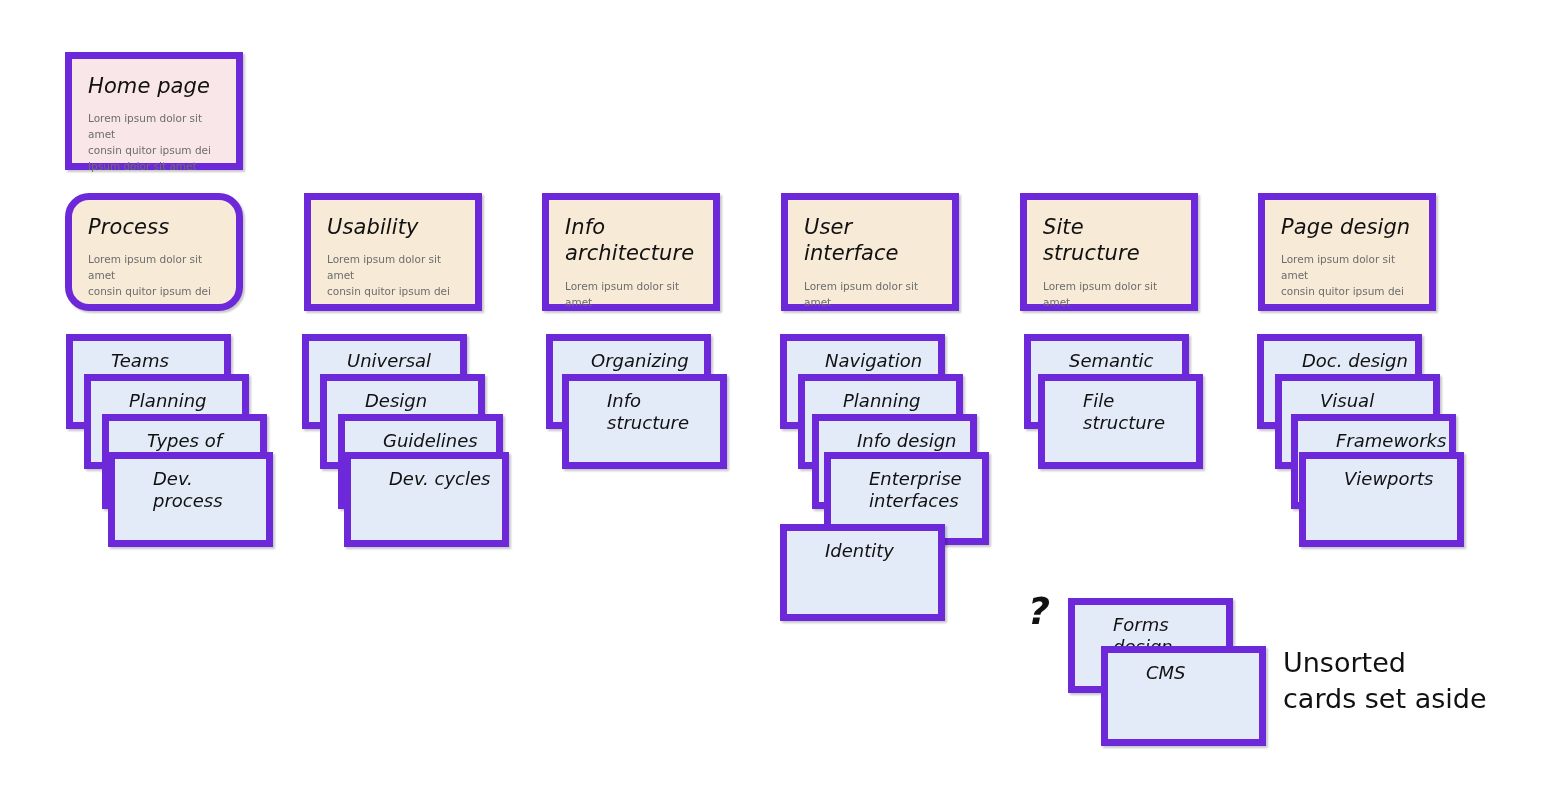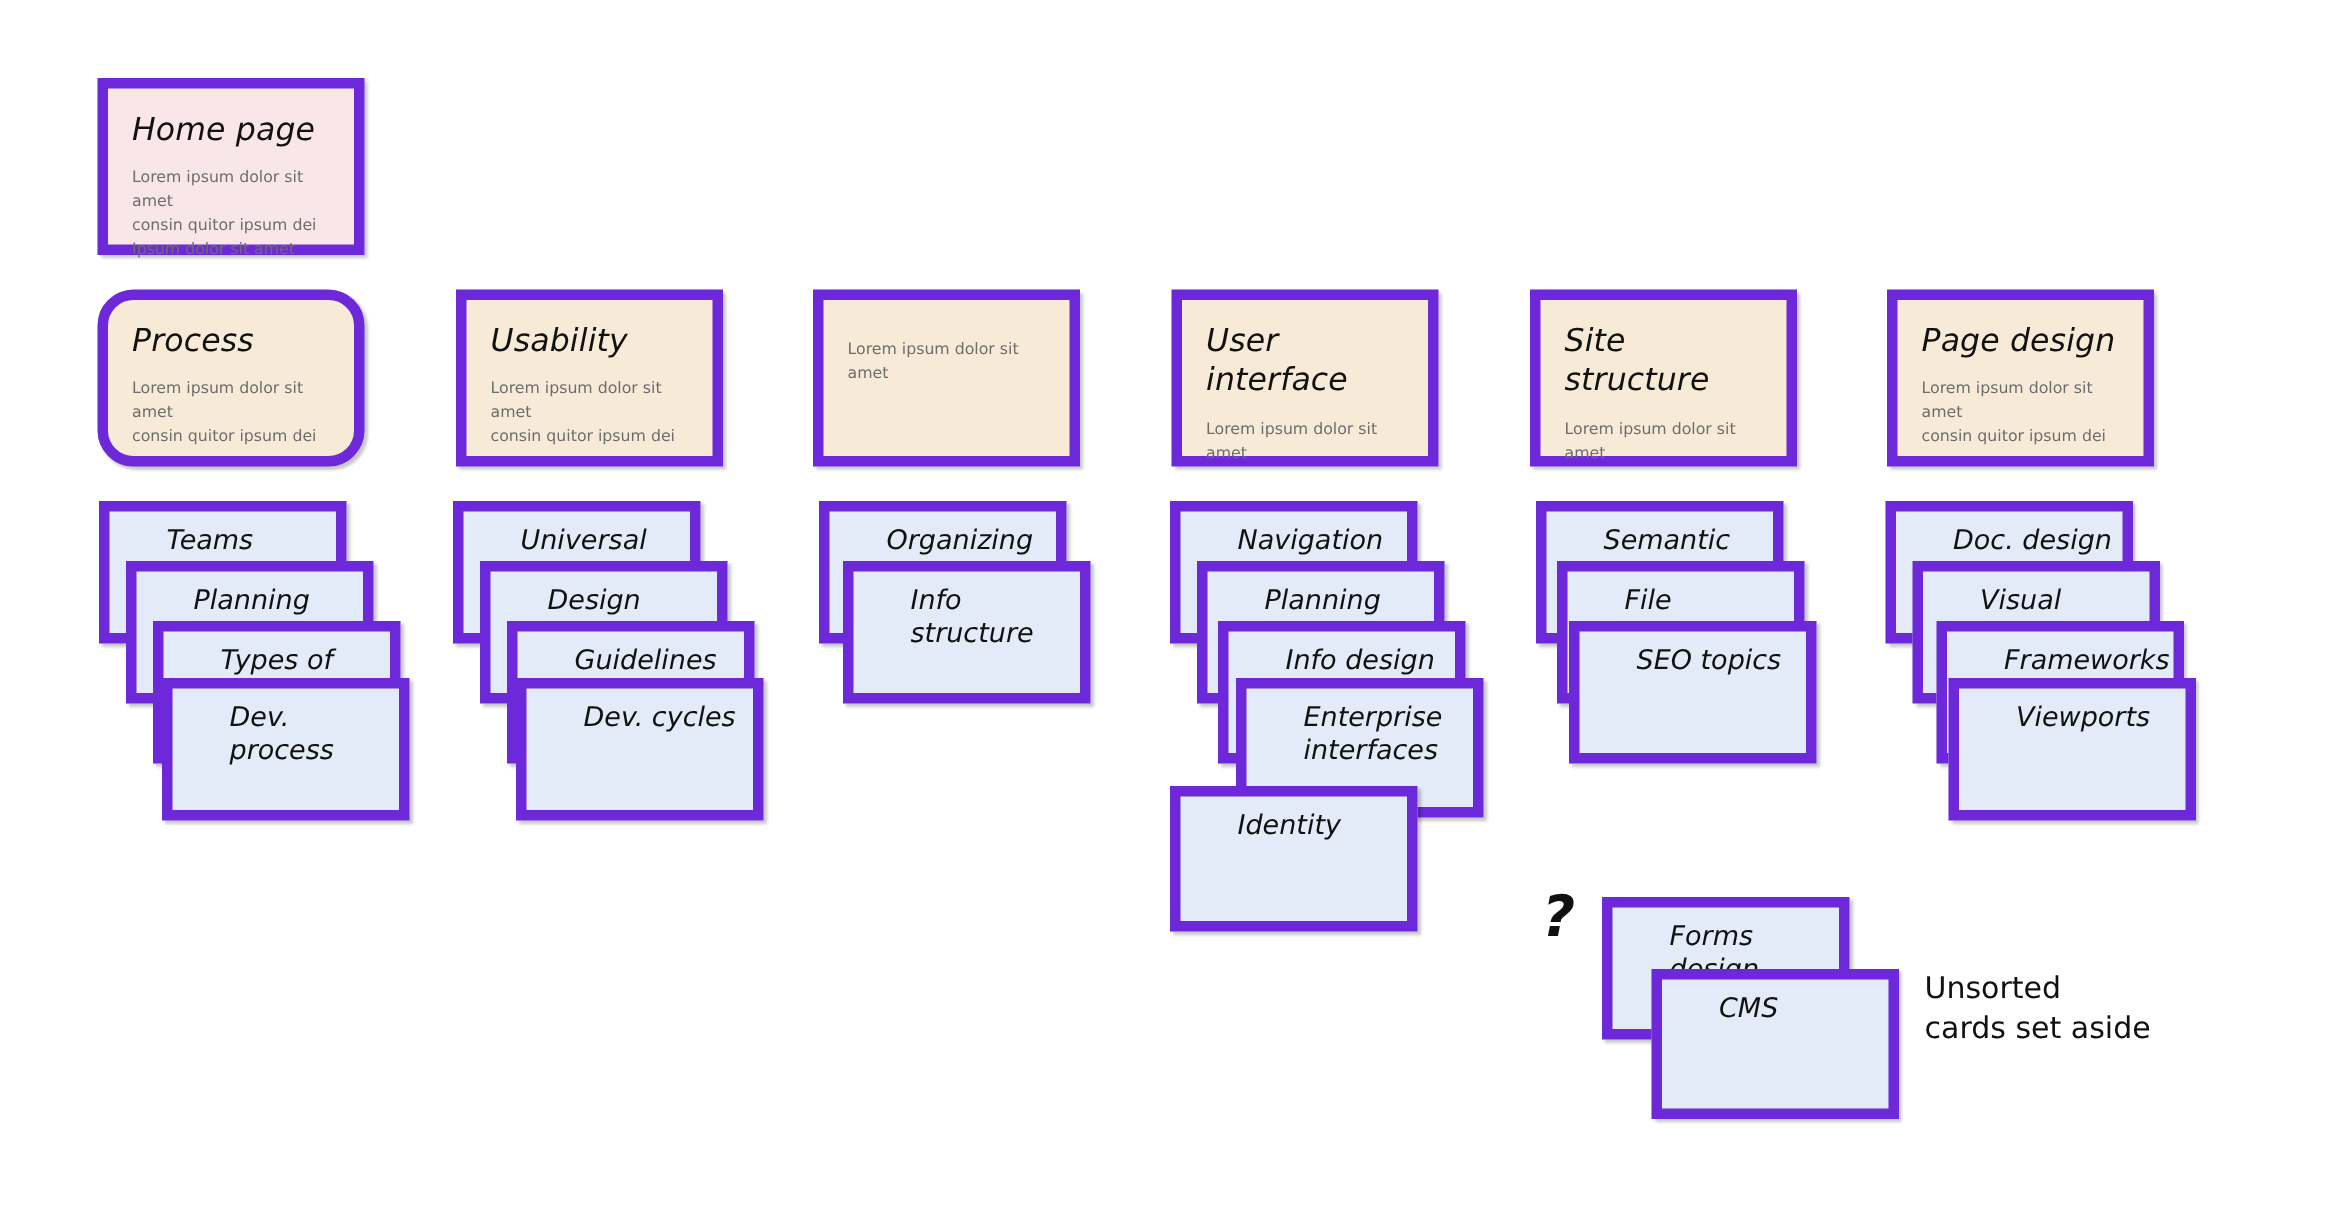--- a/index.html
+++ b/index.html
@@ -81,21 +81,21 @@
     font-family: "DejaVu Sans", sans-serif;
     font-size: 38px;
     font-weight: 700;
     font-style: italic;
     color: #111111;
     line-height: 1;
   }
   .aside-note {
     position: absolute;
     font-family: "DejaVu Sans", sans-serif;
-    font-size: 20px;
+    font-size: 27px;
     color: #111111;
     line-height: 1.35;
     white-space: pre-line;
   }
 </style>
 </head>
 <body>
 
 <div id="board">
 
@@ -110,20 +110,22 @@
     <div class="card-title">Process</div>
     <div class="card-lorem">Lorem ipsum dolor sit amet
 consin quitor ipsum dei</div>
   </div>
   <div class="card card-cat" style="left:304px; top:193px;">
     <div class="card-title">Usability</div>
     <div class="card-lorem">Lorem ipsum dolor sit amet
 consin quitor ipsum dei</div>
   </div>
   <div class="card card-cat" style="left:542px; top:193px;">
+    <div class="card-title">Info
+architecture</div>
     <div class="card-lorem">Lorem ipsum dolor sit amet</div>
   </div>
   <div class="card card-cat" style="left:781px; top:193px;">
     <div class="card-title">User
 interface</div>
     <div class="card-lorem">Lorem ipsum dolor sit amet</div>
   </div>
   <div class="card card-cat" style="left:1020px; top:193px;">
     <div class="card-title">Site
 structure</div>
@@ -184,23 +186,20 @@
   <div class="card card-topic" style="left:780px; top:524px; height:97px;">
     <div class="topic-label">Identity</div>
   </div>
 
   <div class="card card-topic" style="left:1024px; top:334px;">
     <div class="topic-label">Semantic</div>
   </div>
   <div class="card card-topic" style="left:1038px; top:374px;">
     <div class="topic-label">File structure</div>
   </div>
-  <div class="card card-topic" style="left:1046px; top:414px;">
-    <div class="topic-label">SEO topics</div>
-  </div>
 
   <div class="card card-topic" style="left:1257px; top:334px;">
     <div class="topic-label">Doc. design</div>
   </div>
   <div class="card card-topic" style="left:1275px; top:374px;">
     <div class="topic-label">Visual design</div>
   </div>
   <div class="card card-topic" style="left:1291px; top:414px;">
     <div class="topic-label">Frameworks</div>
   </div>

